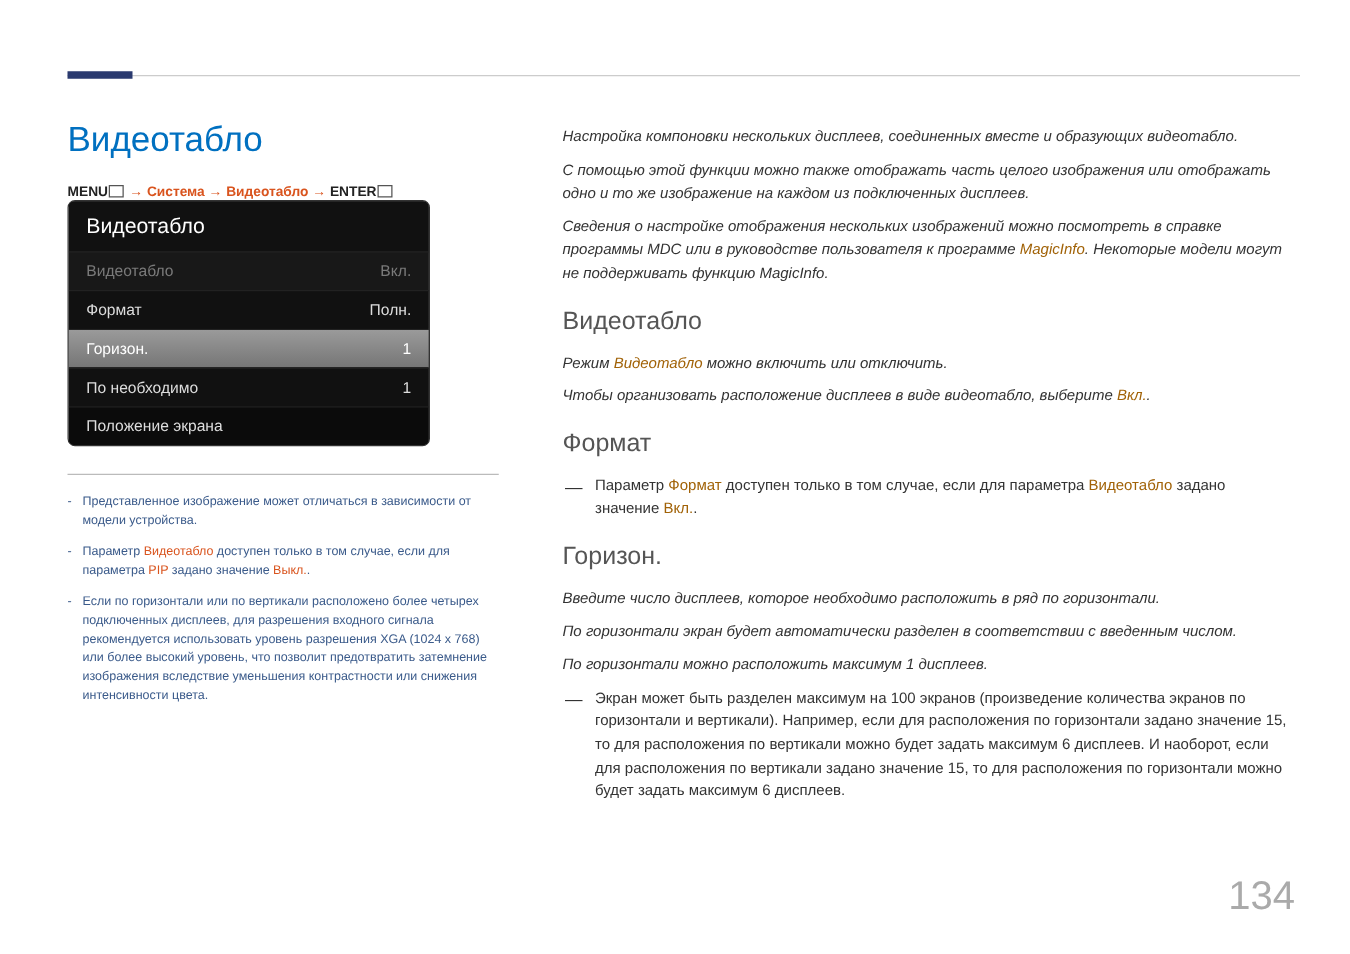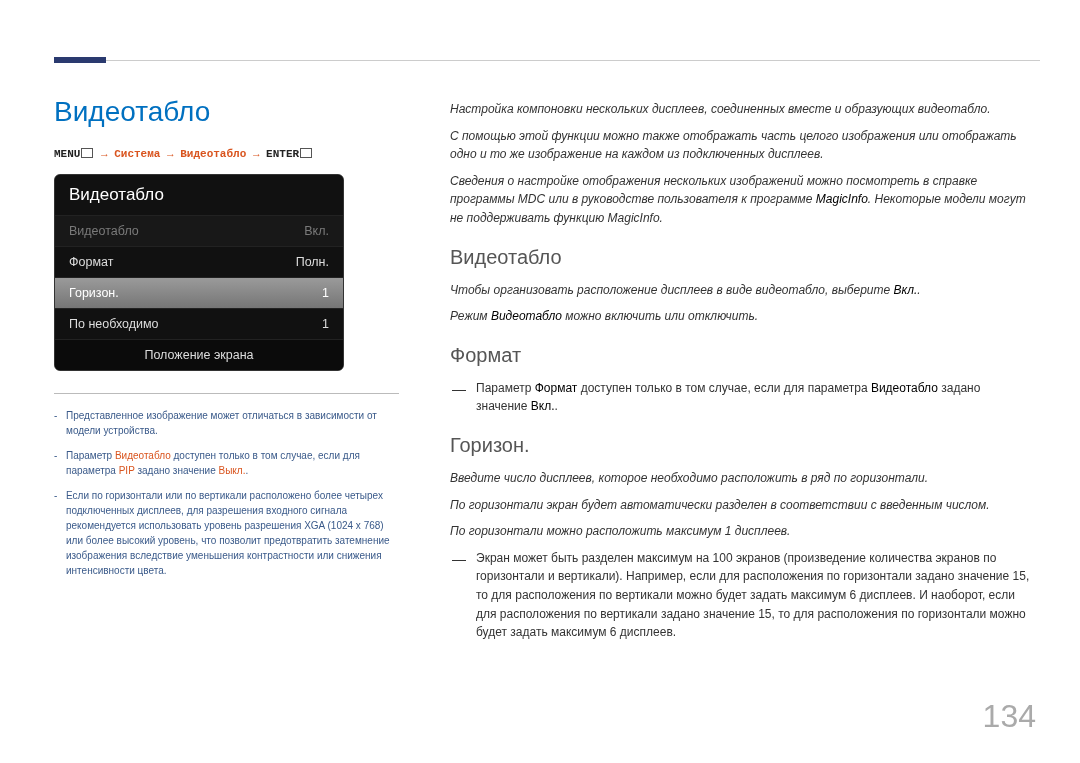--- a/index.html
+++ b/index.html
@@ -35,23 +35,21 @@
   }
   .page-title {
     color: #0070c0;
     font-size: 28px;
     font-weight: 400;
     margin-bottom: 20px;
   }
   .breadcrumb {
     font-size: 11px;
     font-weight: bold;
-    margin-bottom: 14px;
     color: #222;
-    font-family: Liberation Mono, monospace;
   }
   .breadcrumb .arrow { color: #d9541e; font-weight: bold; }
   .breadcrumb .bold-part { color: #d9541e; }
   .breadcrumb .icon-box {
     display: inline-block;
     width: 12px; height: 10px;
     border: 1px solid #555;
     vertical-align: -1px;
     margin: 0 1px;
     position: relative;
@@ -77,21 +75,21 @@
     padding: 8px 14px;
     font-size: 12.5px;
     border-top: 1px solid #222;
   }
   .menu-row.disabled { color: #7a7a7a; background: #181818; }
   .menu-row.selected {
     background: linear-gradient(#9a9a9a,#767676);
     color: #fff;
   }
   .menu-row.dark { color: #ddd; background: #111; }
-  .menu-row.dark2 { color: #ddd; background: #0b0b0b; justify-content: center; }
+  .menu-row.dark2 { color: #ddd; background: #0b0b0b; }
   .small-notes {
     margin-top: 22px;
     border-top: 1px solid #bbb;
     padding-top: 14px;
     width: 345px;
     font-size: 10px;
     color: #3a5a8a;
     line-height: 1.5;
   }
   .small-notes .note-item { display: flex; margin-bottom: 10px; }
@@ -107,21 +105,21 @@
     color: #333;
   }
   .right-col p { margin-bottom: 8px; font-style: italic; }
   .right-col h2 {
     color: #555;
     font-weight: 400;
     font-size: 20px;
     margin-top: 14px;
     margin-bottom: 8px;
   }
-  .right-col .orange { color: #000000; }
+  .right-col .orange { color: #a16207; }
   .bullet-list { margin-left: 24px; margin-bottom: 6px; }
   .bullet-list li { list-style: disc; margin-bottom: 4px; margin-left: 6px; }
   .indent-note {
     margin-left: 24px;
     position: relative;
     padding-left: 2px;
     margin-top: 6px;
     margin-bottom: 8px;
   }
   .indent-note .long-dash { position: absolute; left: -22px; top: 0; font-size: 14px; }
@@ -197,24 +195,24 @@
 
 <div class="right-col">
   <p>Настройка компоновки нескольких дисплеев, соединенных вместе и образующих видеотабло.</p>
   <p>С помощью этой функции можно также отображать часть целого изображения или отображать одно и то же изображение на каждом из подключенных дисплеев.</p>
   <p>
     <span>Сведения о настройке отображения нескольких изображений можно посмотреть в справке программы MDC или в руководстве пользователя к программе </span><span class="orange">MagicInfo</span><span>. Некоторые модели могут не поддерживать функцию MagicInfo.</span>
   </p>
 
   <h2>Видеотабло</h2>
   <p>
-    <span>Чтобы организовать расположение дисплеев в виде видеотабло, выберите </span><span class="orange">Вкл.</span><span>.</span>
+    <span>Режим </span><span class="orange">Видеотабло</span><span> можно включить или отключить.</span>
   </p>
   <p>
-    <span>Режим </span><span class="orange">Видеотабло</span><span> можно включить или отключить.</span>
+    <span>Чтобы организовать расположение дисплеев в виде видеотабло, выберите </span><span class="orange">Вкл.</span><span>.</span>
   </p>
 
   <h2>Формат</h2>
   <div class="indent-note">
     <span class="long-dash">―</span>
     <span>Параметр </span><span class="orange">Формат</span><span> доступен только в том случае, если для параметра </span><span class="orange">Видеотабло</span><span> задано значение </span><span class="orange">Вкл.</span><span>.</span>
   </div>
 
   <h2>Горизон.</h2>
   <p>Введите число дисплеев, которое необходимо расположить в ряд по горизонтали.</p>

